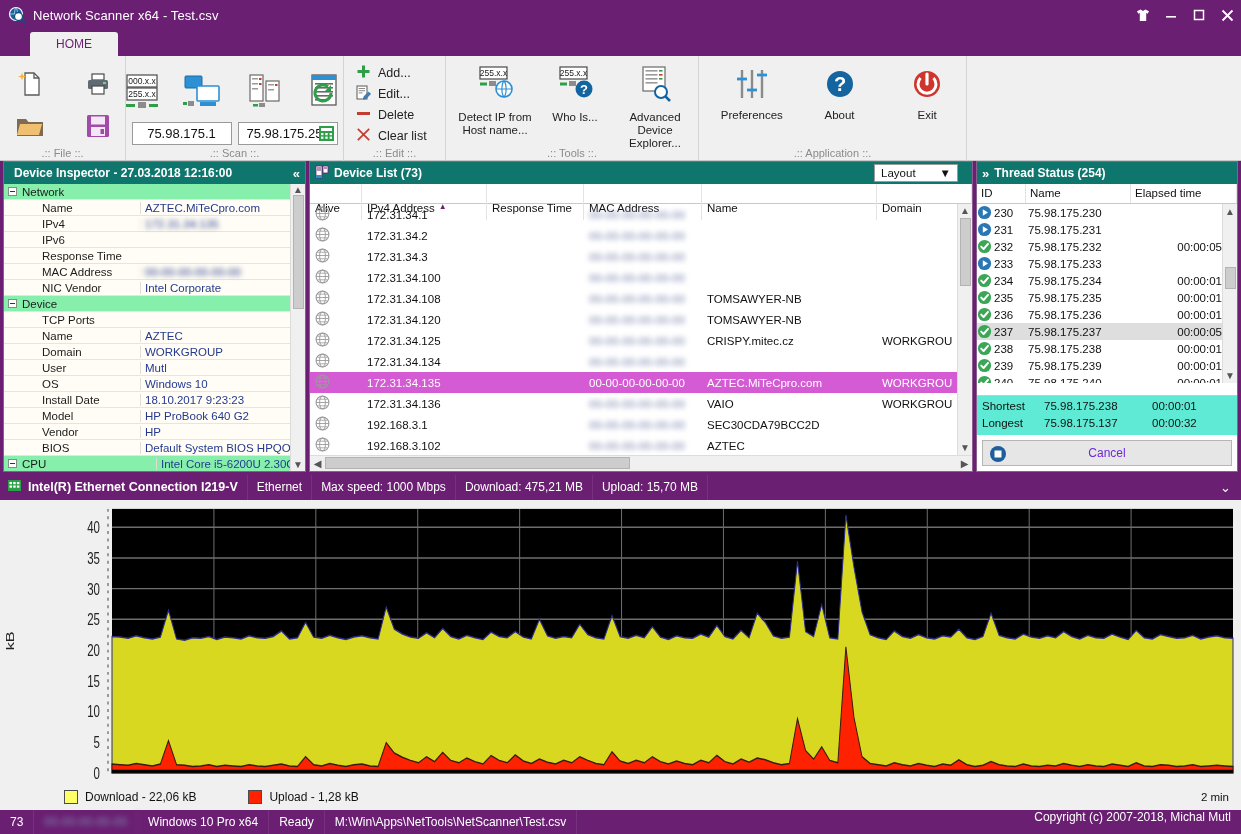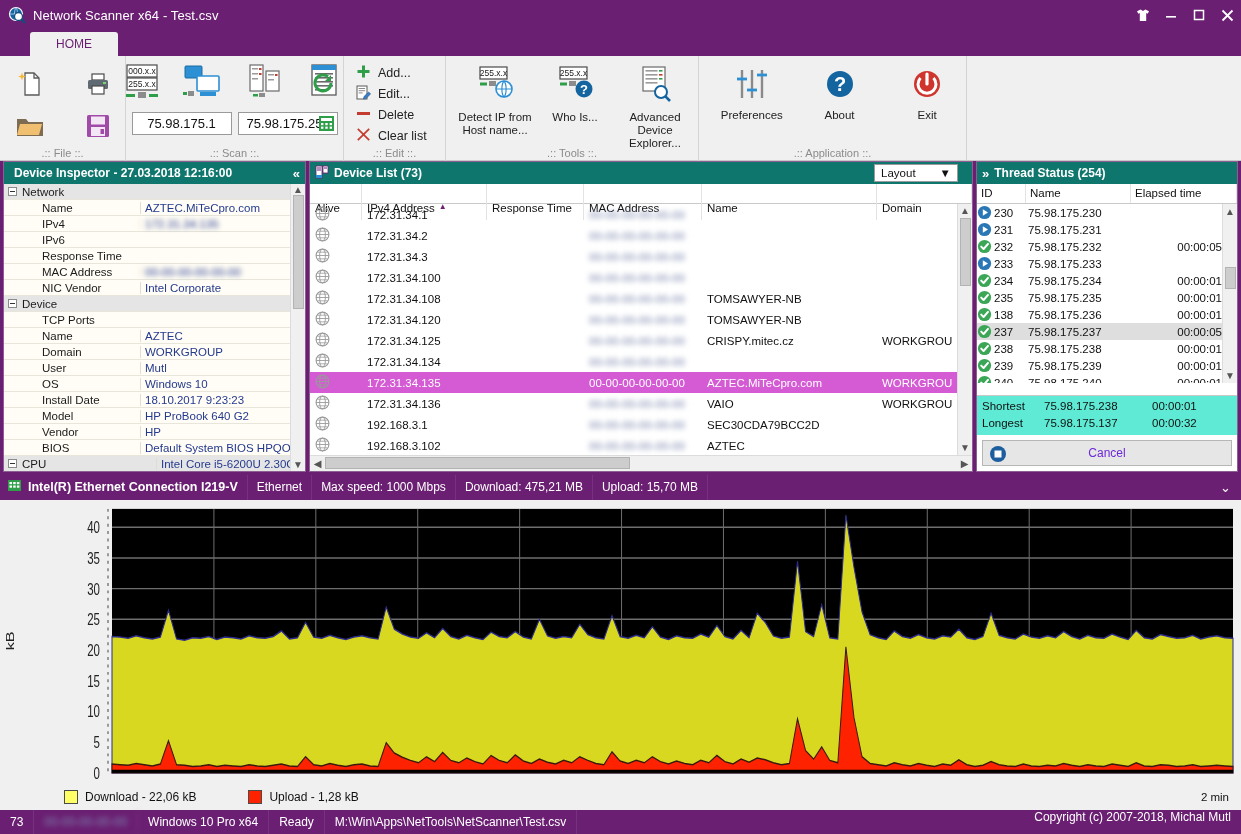--- a/index.html
+++ b/index.html
@@ -39,21 +39,21 @@
   .smallrow .lbl { font-size:12.5px; color:#222; }
 
   
   .g-file { width:125px; }
   .g-file .rbody { flex-direction:column; padding-left:10px; padding-top:10px; }
   .filerow { display:flex; gap:28px; }
   .ficon { width:40px; height:36px; display:flex; align-items:center; justify-content:center; }
 
   
   .g-scan { width:218px; }
-  .g-scan .rbody { flex-direction:column; align-items:center; padding-top:6px; }
+  .g-scan .rbody { flex-direction:column; align-items:center; padding-top:16px; }
   .scan-icons { display:flex; gap:12px; margin-bottom:8px; }
   .scan-icons .ficon { width:50px; height:42px; }
   .iprow { display:flex; gap:6px; }
   .ipbox { width:100px; height:23px; border:1px solid #9a9a9a; background:#fff; font-size:13px; display:flex; align-items:center; justify-content:center; color:#111; position:relative; }
   .ipbox.with-btn { justify-content:flex-start; padding-left:8px; }
   .ipcalc { position:absolute; right:2px; top:2px; }
 
   
   .g-edit { width:102px; }
   .g-edit .rbody { flex-direction:column; padding-left:8px; padding-top:6px; }
@@ -75,21 +75,21 @@
   .phead { height:22px; background:#0f766e; color:#fff; display:flex; align-items:center; padding:0 5px; font-size:12px; font-weight:bold; flex:0 0 22px; }
   .phead .ptitle { margin-left:5px; }
   .phead .pspacer { flex:1; }
   .chev { color:#fff; font-size:13px; font-weight:bold; }
 
   
   .p-inspector { width:303px; flex:0 0 303px; }
   .insp-body { flex:1; display:flex; min-height:0; background:#fffdf5; overflow:hidden; }
   .insp-table { flex:1; overflow:hidden; }
   .irow { display:flex; height:16px; align-items:center; border-bottom:1px solid #e8e6da; font-size:11.5px; }
-  .irow.grp { background:#e5e5e5; }
+  .irow.grp { background:#86efac; }
   .irow .exp { width:16px; display:flex; align-items:center; justify-content:center; }
   .expbox { width:9px; height:9px; border:1px solid #8a8a8a; background:#fff; position:relative; }
   .expbox:after { content:""; position:absolute; left:1px; right:1px; top:3px; height:1px; background:#333; }
   .irow .ikey { width:120px; color:#1b1b1b; padding-left:2px; overflow:hidden; white-space:nowrap; }
   .irow.grp .ikey { width:136px; font-weight:normal; }
   .irow .ikey.ind1 { padding-left:22px; }
   .irow .ival { flex:1; color:#243a8f; border-left:1px solid #e0ded2; padding-left:4px; overflow:hidden; white-space:nowrap; }
   .blur { filter:blur(2.6px); color:#7b86ad; }
   .vscroll { width:15px; background:#f0f0f0; border-left:1px solid #dcdcdc; display:flex; flex-direction:column; align-items:center; justify-content:space-between; flex:0 0 15px; }
   .vscroll .arr { font-size:10px; color:#555; height:15px; display:flex; align-items:center; }
@@ -862,21 +862,21 @@
                 </svg></span>
               <span class="tid">235</span>
               <span class="tname">75.98.175.235</span>
               <span class="ttime">00:00:01</span>
             </div>
             <div class="trow">
               <span class="tico"><svg viewBox="0 0 15 15" width="15" height="15">
                   <circle cx="7.5" cy="7.5" r="6.6" fill="#3aa656"></circle>
                   <path d="M4.2 7.6 6.6 10 11 4.9" fill="none" stroke="#fff" stroke-width="2" stroke-linecap="round" stroke-linejoin="round"></path>
                 </svg></span>
-              <span class="tid">138</span>
+              <span class="tid">236</span>
               <span class="tname">75.98.175.236</span>
               <span class="ttime">00:00:01</span>
             </div>
             <div class="trow hl">
               <span class="tico"><svg viewBox="0 0 15 15" width="15" height="15">
                   <circle cx="7.5" cy="7.5" r="6.6" fill="#3aa656"></circle>
                   <path d="M4.2 7.6 6.6 10 11 4.9" fill="none" stroke="#fff" stroke-width="2" stroke-linecap="round" stroke-linejoin="round"></path>
                 </svg></span>
               <span class="tid">237</span>
               <span class="tname">75.98.175.237</span>

